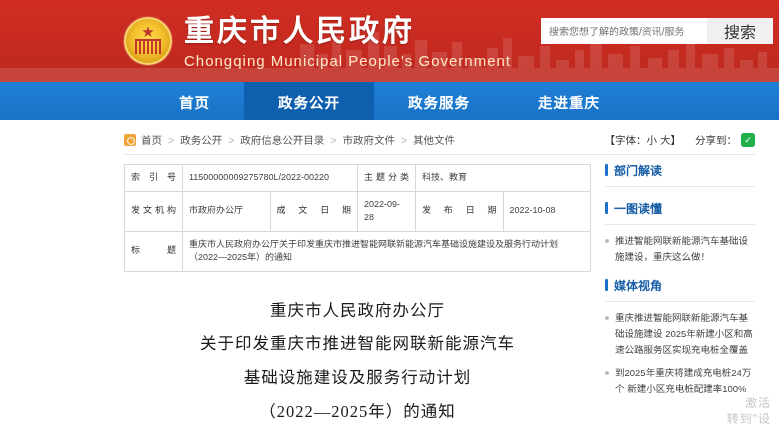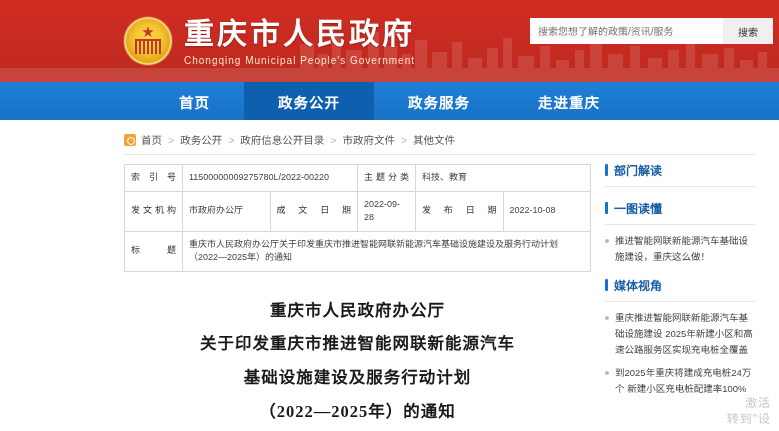--- a/index.html
+++ b/index.html
@@ -49,39 +49,39 @@
     background: repeating-linear-gradient(90deg, #c0392b 0 2px, transparent 2px 4px);
     border-top: 2px solid #c0392b;
   }
   .titles { margin-left: 12px; color: #fff; }
   .title-main {
     font-size: 30px; font-weight: bold; letter-spacing: 3px;
     line-height: 1.1; text-shadow: 0 1px 2px rgba(0,0,0,.25);
     font-family: "Liberation Serif", "DejaVu Serif", serif;
   }
   .title-sub {
-    font-size: 10px; letter-spacing: 1px; margin-top: 5px;
+    font-size: 15px; letter-spacing: 1px; margin-top: 5px;
     color: #ffe6c8; text-align: right;
   }
   .search-wrap {
     position: absolute; right: 6px; top: 18px;
     display: flex; align-items: stretch; height: 26px;
   }
   .search-input {
-    width: 193px; height: 26px;
+    width: 166px; height: 26px;
     border: none; outline: none;
     background: #fff;
     font-size: 10px; color: #888;
     padding: 0 8px;
     font-family: "Liberation Sans", sans-serif;
   }
   .search-btn {
-    width: 50px; height: 26px;
+    width: 66px; height: 26px;
     background: #f0f0f0; color: #333;
-    border: none; font-size: 10px; cursor: pointer;
+    border: none; font-size: 16px; cursor: pointer;
     font-family: "Liberation Sans", sans-serif;
   }
 
   
   .nav {
     height: 38px;
     background: linear-gradient(180deg, #1f7fd6 0%, #1872c6 100%);
     display: flex; align-items: stretch; justify-content: center;
     gap: 0;
   }
@@ -165,21 +165,21 @@
   .val-wide { }
 
   
   .doc-title {
     text-align: center;
     margin-top: 22px;
     color: #1a1a1a;
     font-family: "Liberation Serif", "DejaVu Serif", serif;
   }
   .doc-title div {
-    font-size: 16.5px; font-weight: bold; line-height: 2.05; letter-spacing: 1px;
+    font-size: 16.5px; font-weight: normal; line-height: 2.05; letter-spacing: 1px;
   }
 
   
   .side-block { margin-bottom: 12px; }
   .side-head {
     display: flex; align-items: center; gap: 6px;
     font-size: 12px; font-weight: bold; color: #1a5fa8;
     padding-bottom: 5px;
     font-family: Liberation Mono, monospace;
   }
@@ -274,20 +274,30 @@
       <a>首页</a>
       <span class="sep">&gt;</span>
       <a>政务公开</a>
       <span class="sep">&gt;</span>
       <a>政府信息公开目录</a>
       <span class="sep">&gt;</span>
       <a>市政府文件</a>
       <span class="sep">&gt;</span>
       <a>其他文件</a>
 
+      <span class="crumb-right">
+        <span class="font-ctl">
+          <span>【字体：</span><span>小</span>
+          <span>大</span><span>】</span>
+        </span>
+        <span class="share">
+          <span>分享到：</span>
+          <span class="share-badge">✓</span>
+        </span>
+      </span>
     </div>
 
     <div class="main-cols">
 
       <div class="doc-col">
 
         <table class="meta">
           <tbody>
               <tr>
             <td class="lbl">索 引 号</td>

